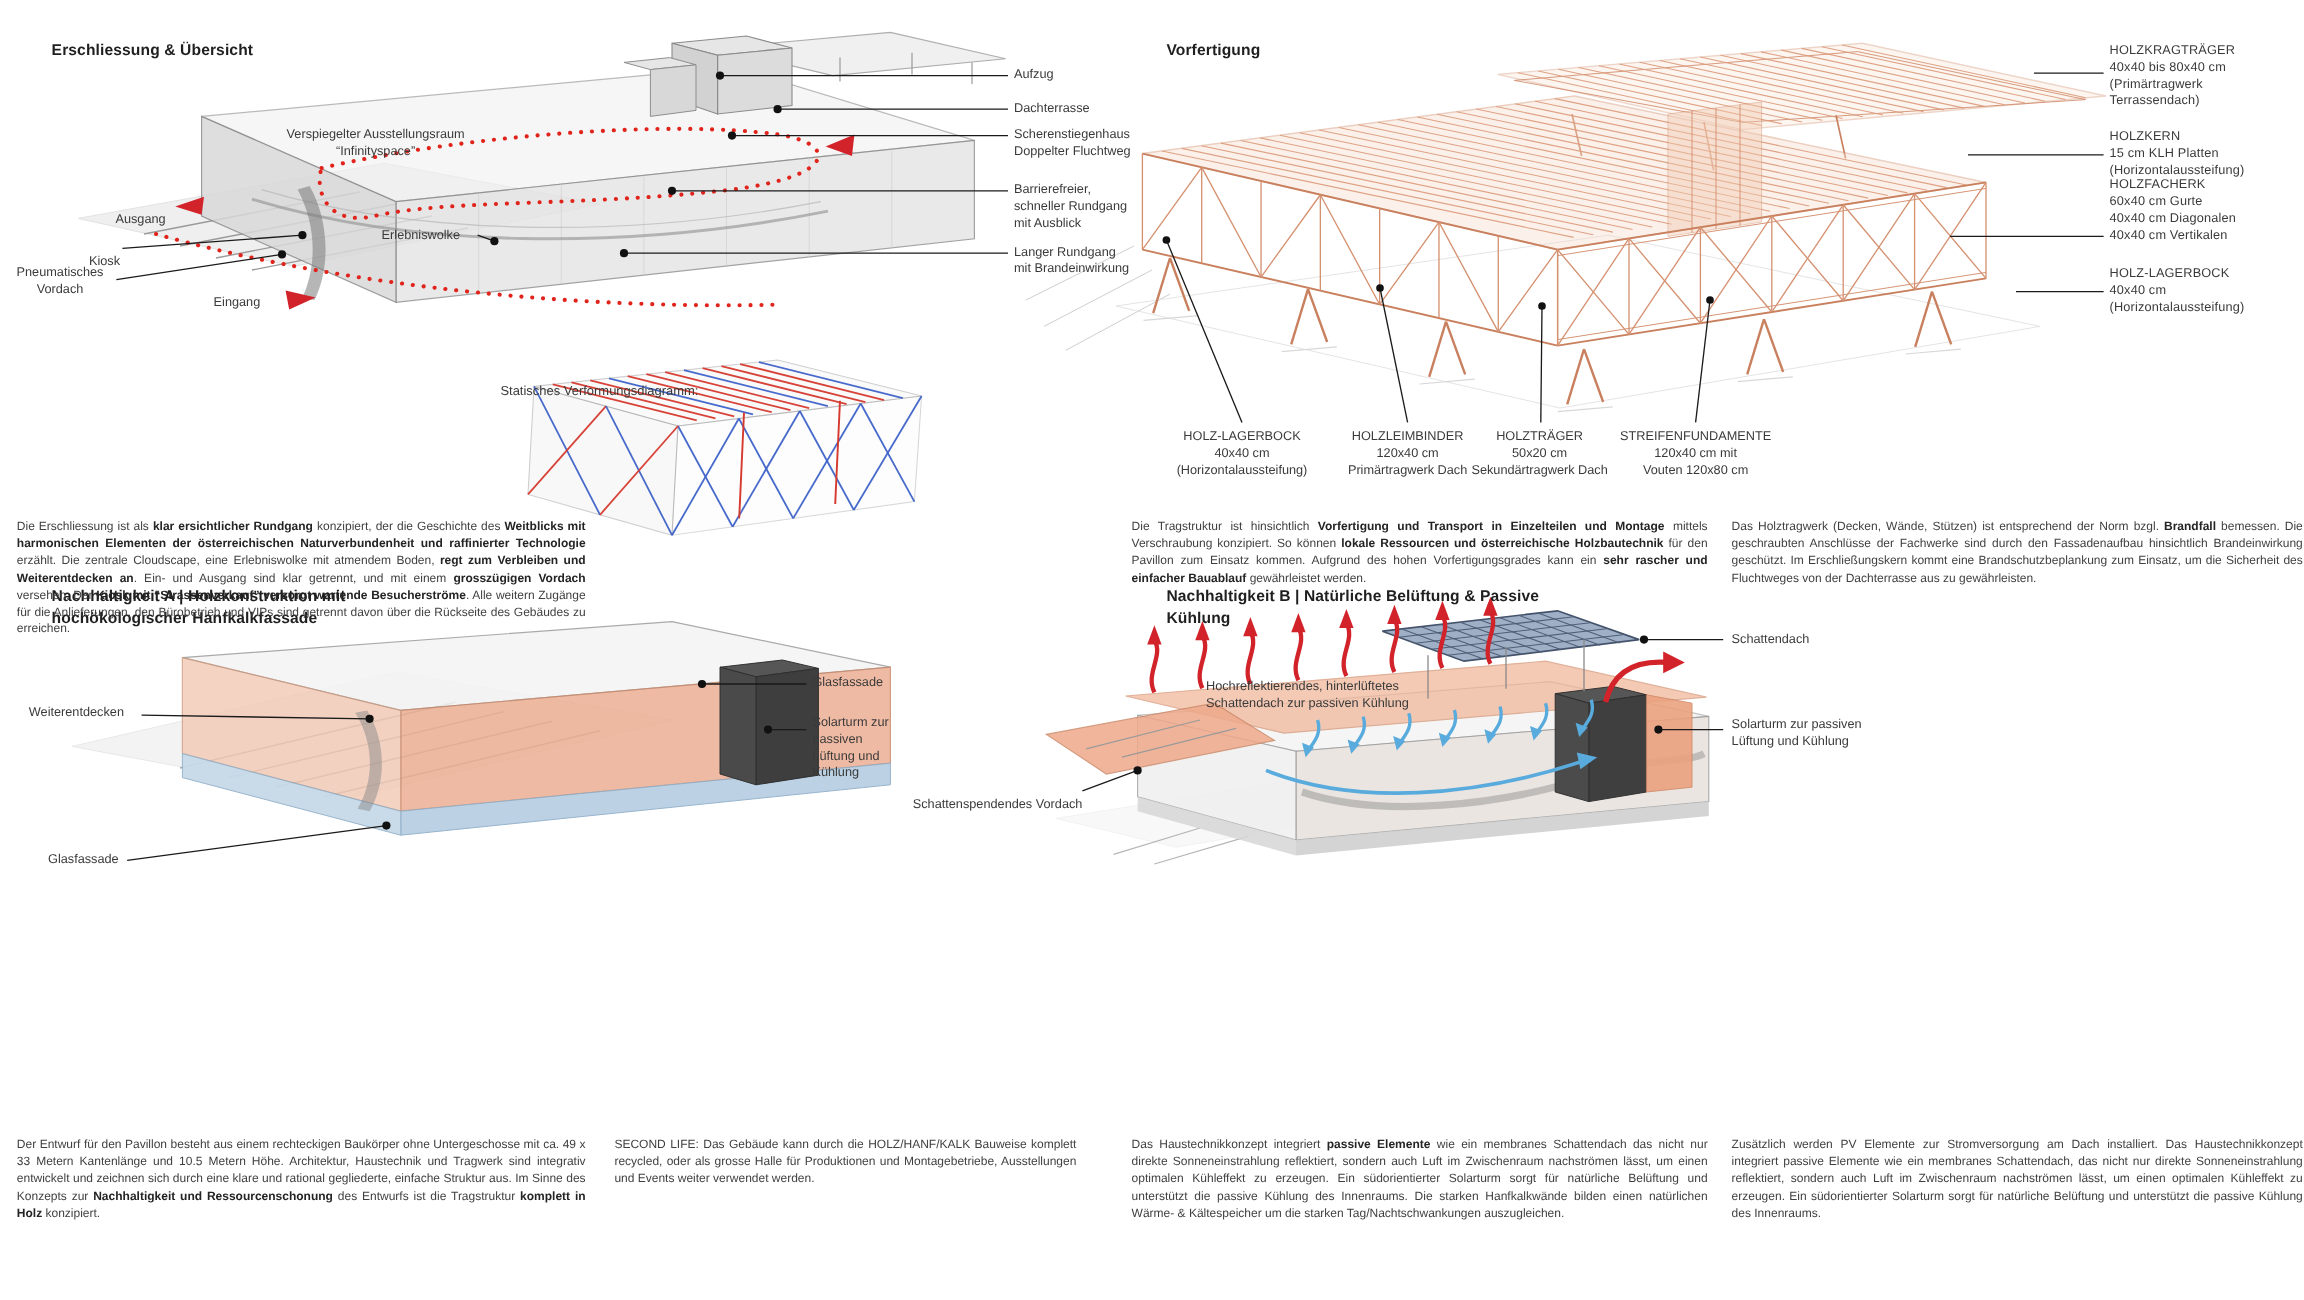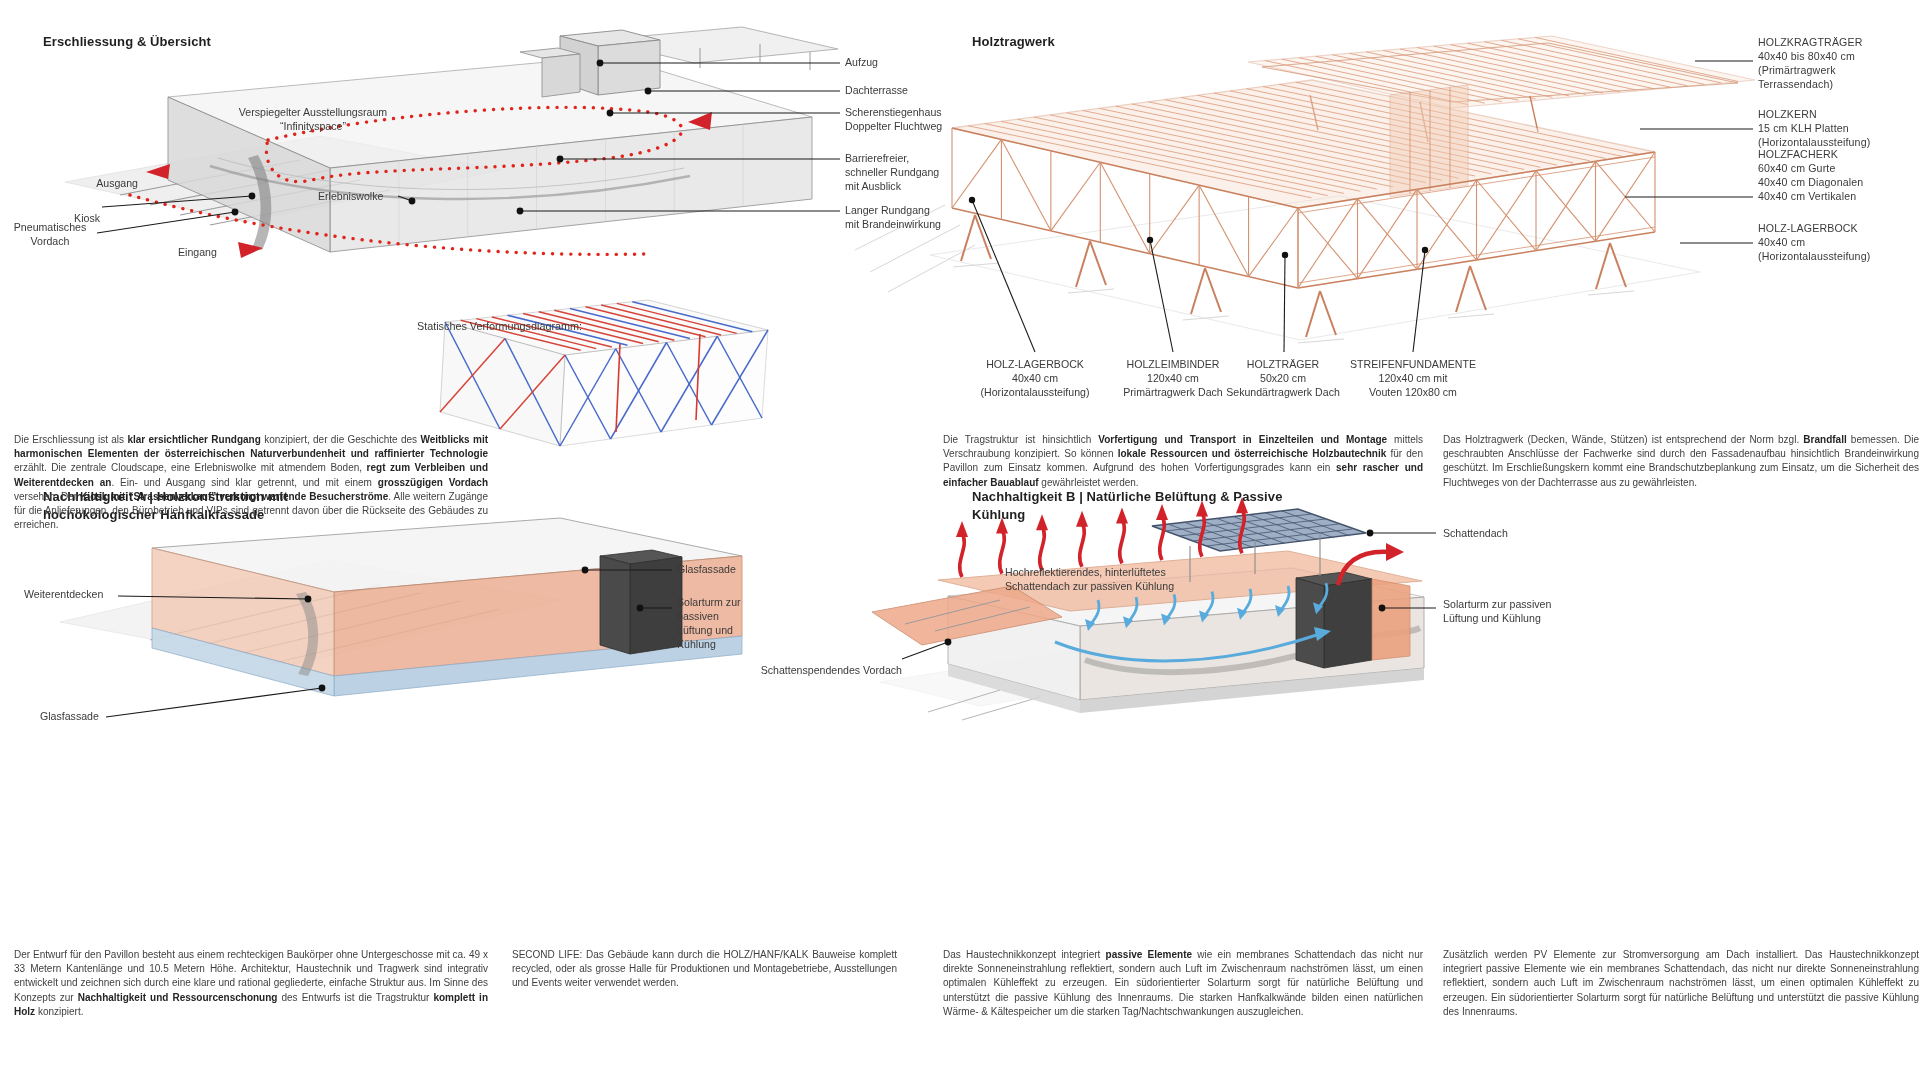--- a/index.html
+++ b/index.html
@@ -396,21 +396,21 @@
     </g>
     <g fill="#111111">
       <circle cx="948" cy="642" r="3.4"></circle>
           <circle cx="1370" cy="533" r="3.4"></circle>
           <circle cx="1382" cy="608" r="3.4"></circle>
     </g>
   </g>
 </svg>
 
 <div class="qtitle" style="left:14px;top:33px;">Erschliessung &amp; Übersicht</div>
-<div class="qtitle" style="left:943px;top:33px;">Holztragwerk</div>
+<div class="qtitle" style="left:943px;top:33px;">Vorfertigung</div>
 <div class="qtitle" style="left:14px;top:488px;width:300px;">Nachhaltigkeit A | Holzkonstruktion mit
 hochökologischer Hanfkalkfassade</div>
 <div class="qtitle" style="left:943px;top:488px;width:330px;">Nachhaltigkeit B | Natürliche Belüftung &amp; Passive
 Kühlung</div>
 
 <div class="lbl c" style="left:205px;top:106px;width:216px;">Verspiegelter Ausstellungsraum
 “Infinityspace”</div>
 <div class="lbl r" style="left:60px;top:165px;width:78px;">Ausgang</div>
 <div class="lbl r" style="left:30px;top:200px;width:70px;">Kiosk</div>
 <div class="lbl c" style="left:4px;top:221px;width:92px;">Pneumatisches

